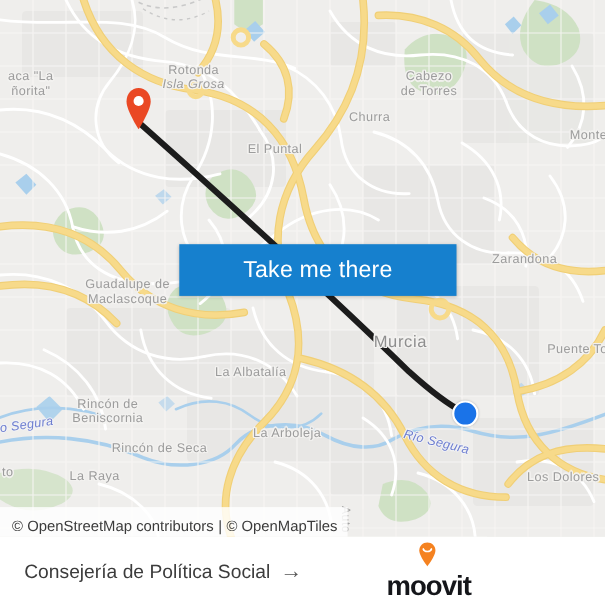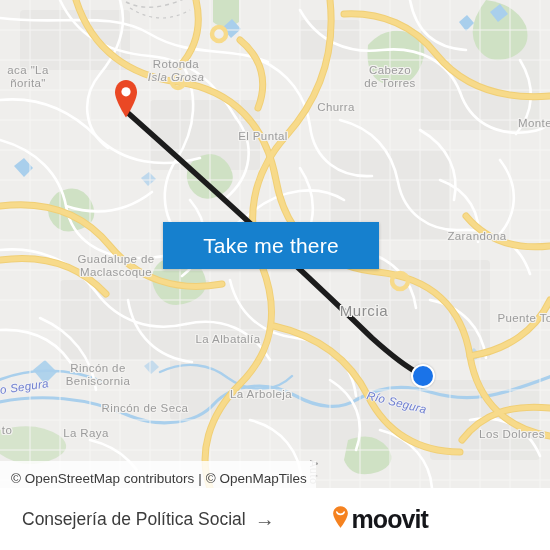--- a/index.html
+++ b/index.html
@@ -63,21 +63,21 @@
     width:24px;height:24px;border-radius:50%;
     background:#1a73e8;
     border:2.5px solid #ffffff;
     box-sizing:border-box;
     box-shadow:0 0 2px rgba(0,0,0,.25);
   }
 
   
   .cta{
     position:absolute;
-    left:163px;top:222px;width:216px;height:47px;
+    left:163px;top:222px;width:252px;height:47px;
     background:#1680ce;
     color:#ffffff;
     display:flex;align-items:center;justify-content:center;
     font-size:21px;
     letter-spacing:.2px;
     cursor:pointer;
     box-shadow:0 1px 3px rgba(0,0,0,.22);
     user-select:none;
   }
 
@@ -109,21 +109,21 @@
     white-space:nowrap;
   }
   .route .arrow{
     margin:0 9px;
     font-size:20px;
     color:#555;
     line-height:1;
   }
   .brand{
     position:absolute;right:15px;top:50%;transform:translateY(-50%);
-    display:flex;align-items:center;
+    display:flex;align-items:center;flex-direction:column;
   }
   .brand .bpin{margin-right:2px;display:block;}
   .brand .bname{
     font-size:25px;font-weight:bold;color:#15161a;letter-spacing:-0.9px;
     line-height:1;
   }
 </style>
 </head>
 <body>
 
@@ -278,21 +278,21 @@
     </svg>
 
     <div id="map-labels">
         <div class="plabel" style="left: 28px; top: 64px;">aca "La</div>
         <div class="plabel" style="left: 28px; top: 77px;">ñorita"</div>
         <div class="plabel" style="left: 176px; top: 58px;">Rotonda</div>
         <div class="plabel" style="left: 176px; top: 71px; font-style: italic;">Isla Grosa</div>
         <div class="plabel" style="left: 390px; top: 64px;">Cabezo</div>
         <div class="plabel" style="left: 390px; top: 77px;">de Torres</div>
         <div class="plabel" style="left: 336px; top: 101px;">Churra</div>
-        <div class="plabel" style="left: 263px; top: 130px;">El Puntal</div>
+        <div class="plabel" style="left: 250px; top: 130px;">El Puntal</div>
         <div class="plabel" style="left: 535px; top: 117px;">Monte</div>
         <div class="plabel" style="left: 452px; top: 230px; margin-left: 25px;">Zarandona</div>
         <div class="plabel" style="left: 116px; top: 253px;">Guadalupe de</div>
         <div class="plabel" style="left: 116px; top: 266px;">Maclascoque</div>
         <div class="plabel big" style="left: 364px; top: 302px;">Murcia</div>
         <div class="plabel" style="left: 525px; top: 312px;">Puente To</div>
         <div class="plabel" style="left: 228px; top: 333px;">La Albatalía</div>
         <div class="plabel" style="left: 98px; top: 362px;">Rincón de</div>
         <div class="plabel" style="left: 98px; top: 375px;">Beniscornia</div>
         <div class="plabel" style="left: 261px; top: 388px;">La Arboleja</div>

